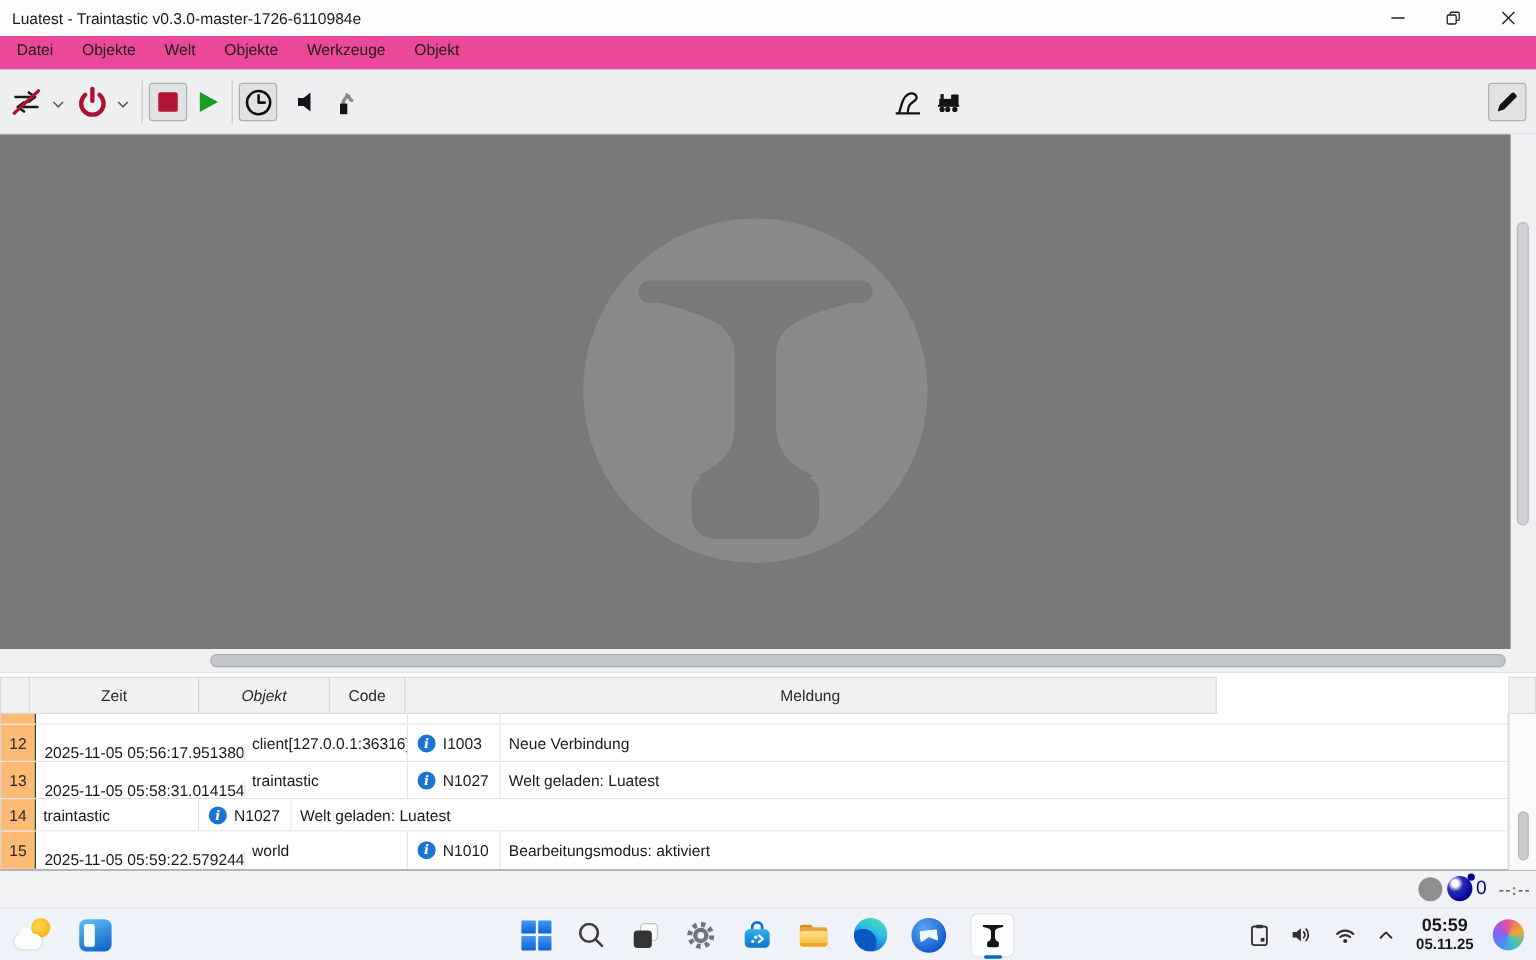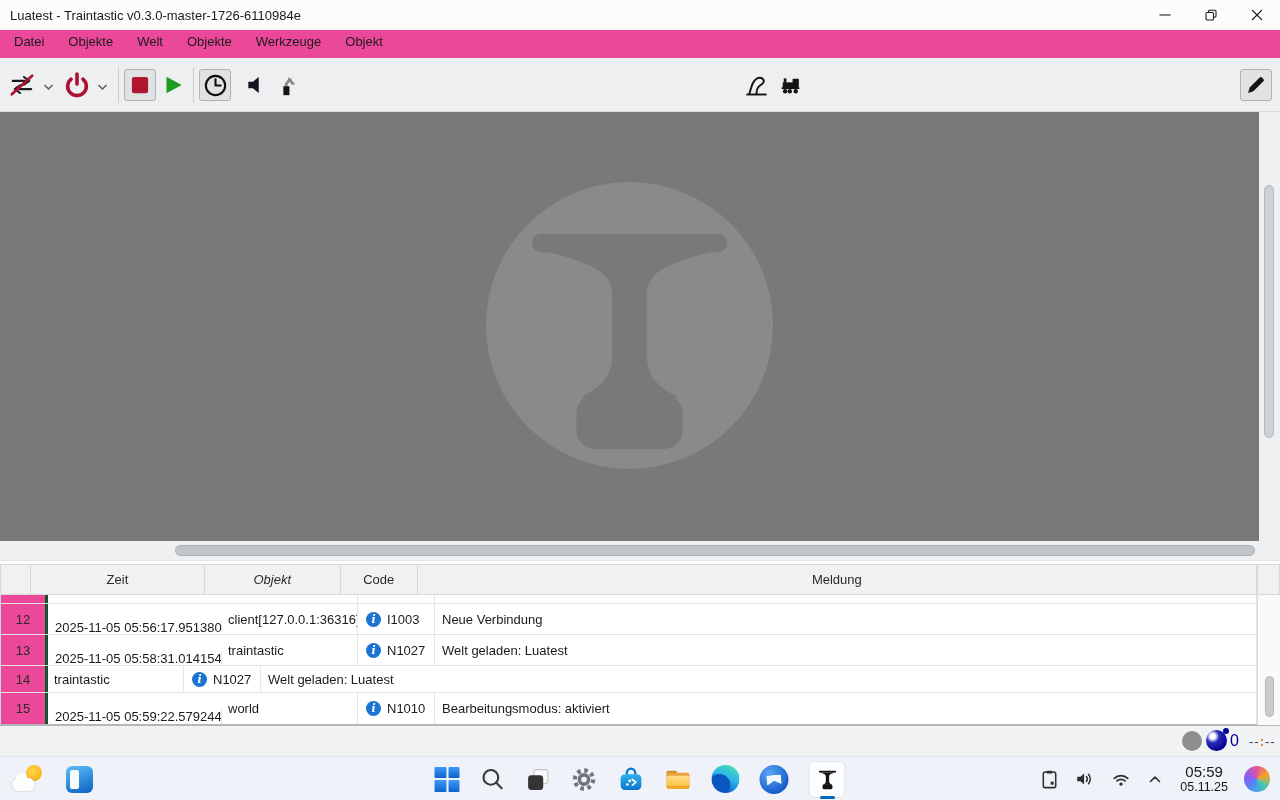--- a/index.html
+++ b/index.html
@@ -29,30 +29,30 @@
   .main-right-strip { position:absolute; left:1259px; top:112px; width:21px; height:429px; background:#eef0f2; }
   .v-scroll-thumb { position:absolute; left:1264px; top:185px; width:10px; height:253px; border-radius:5px; background:#cfd2d4; border:1px solid #b6b9bb; }
   .logo-circle { position:absolute; left:486px; top:182px; width:287px; height:287px; border-radius:50%; background:#8a8a8a; display:flex; align-items:center; justify-content:center; }
 
   
   .hscroll { position:absolute; left:0; top:541px; width:1280px; height:19px; background:#eef0f2; }
   .h-thumb { position:absolute; left:175px; top:4px; width:1080px; height:11px; border-radius:5.5px; background:#c3c6c9; border:1px solid #adb0b3; }
 
   
   .logtable { position:absolute; left:0; top:560px; width:1280px; height:166px; background:#fff; border-top:1px solid #e3e3e3; border-bottom:2px solid #b4b7ba; }
-  .lt-head { position:absolute; left:0; top:3px; height:31px; width:1257px; display:flex; }
+  .lt-head { position:absolute; left:0; top:3px; height:31px; width:1014px; display:flex; }
   .hcell { background:#f1f1f2; border:1px solid #d9d9d9; display:flex; align-items:center; justify-content:center; font-size:13px; color:#2a2a2a; }
   .hcell + .hcell { margin-left:-1px; }
   .lt-body { position:absolute; left:0; top:34px; bottom:0; width:1257px; display:flex; flex-direction:column; }
   .lrow { display:flex; border-bottom:1px solid #e3e3e3; background:#fff; }
   .lrow.partial { height:9px; }
   .lrow.datarow { height:31px; }
   .lrow.datarow:last-child { flex:1; border-bottom:none; }
   .c { display:flex; align-items:center; font-size:13px; color:#1a1a1a; border-right:1px solid #e6e6e6; overflow:hidden; white-space:nowrap; }
-  .c-num  { width:48px; background:#ec4899; justify-content:center; color:#2a2a2a; border-right:3px solid #14532d; border-left:1px solid #d5d5d5; }
+  .c-num  { width:30px; background:#fdba74; justify-content:center; color:#2a2a2a; border-right:1px solid #14532d; border-left:1px solid #d5d5d5; }
   .c-zeit { width:174px; padding-left:7px;margin-top:16px; }
   .c-obj  { width:136px; padding-left:6px; }
   .c-code { width:77px; padding-left:8px; gap:6px; }
   .c-msg  { flex:1; padding-left:7px; }
   .info-ic { width:15px; height:15px; border-radius:50%; background:#1b74d1; color:#fff; display:flex; align-items:center; justify-content:center; font-family:"DejaVu Serif", serif; font-style:italic; font-weight:bold; font-size:11px; flex:none; }
   .lt-vstrip { position:absolute; left:1257px; top:3px; width:23px; height:161px; background:#fafafa; border-left:1px solid #d9d9d9; }
   .lt-corner { height:31px; background:#f1f1f2; border-bottom:1px solid #d9d9d9; border-top:1px solid #d9d9d9; border-right:1px solid #d9d9d9; }
   .lt-vthumb { position:absolute; left:7px; bottom:8px; width:9px; height:41px; border-radius:4.5px; background:#cccccc; border:1px solid #b5b5b5; }
 
   
@@ -91,21 +91,21 @@
                         linear-gradient(205deg, #49e6ae 5%, #2bb3e8 45%, #1470d6 75%, #0b57c2 100%); }
   .ic-tb-bird { position:relative; width:29px; height:29px; border-radius:50%;
                 background:radial-gradient(circle at 35% 30%, #5aa7f7, #1157c8 78%); }
   .ic-tb-bird::after { content:""; position:absolute; left:7px; top:10px; width:15px; height:10px; background:#f2f7ff; border-radius:2px;
                        clip-path:polygon(0 0, 100% 0, 100% 100%, 50% 58%, 0 100%); transform:rotate(-6deg); }
 
   .tb-app-active { position:relative; width:37px; height:37px; background:#fcfdfe; border:1px solid #e0e3e8; border-radius:6px;
                    display:flex; align-items:center; justify-content:center; }
   .tb-pill { position:absolute; bottom:2px; left:50%; transform:translateX(-50%); width:15px; height:3px; border-radius:2px; background:#0067c0; }
 
-  .tb-clock { display:flex; flex-direction:column; align-items:center; line-height:1.12; color:#191919; padding:0 2px; }
+  .tb-clock { display:flex; flex-direction:column; align-items:center; line-height:1.12; color:#191919; padding:0 2px;font-weight:bold; }
   .tb-time { font-size:15px; }
   .tb-date { font-size:12.5px; }
   .ic-copilot { width:26px; height:26px; border-radius:50%;
                 background:conic-gradient(from 210deg, #4c8df5, #8a5cf5, #e052a0, #f5a623, #41c7b9, #4c8df5); }
 </style>
 </head>
 <body>
 
 <div class="titlebar">
   <span class="title-text">Luatest - Traintastic v0.3.0-master-1726-6110984e</span>

